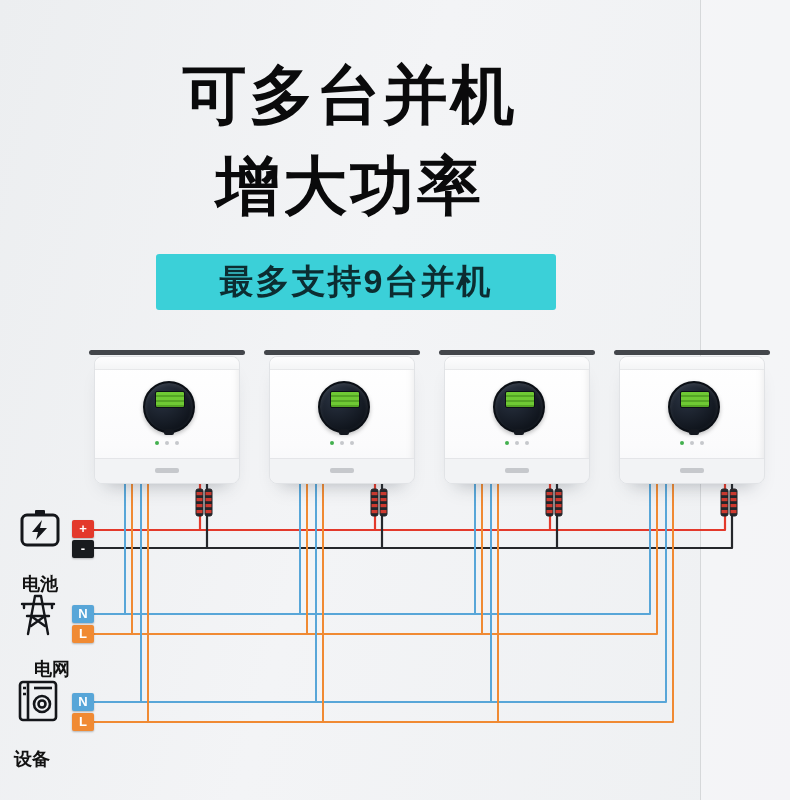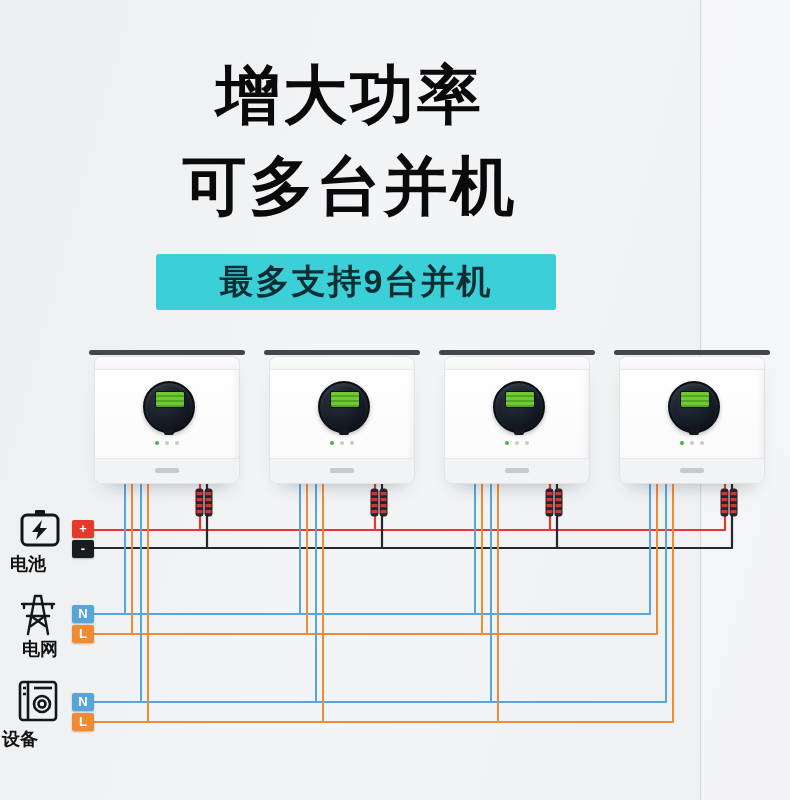--- a/index.html
+++ b/index.html
@@ -43,40 +43,40 @@
   .dial-btn{position:absolute;left:50%;margin-left:-5px;top:46px;width:10px;height:6px;background:#14181f;border-radius:2px;}
   .leds{position:absolute;left:50%;margin-left:-12px;top:84px;display:flex;gap:6px;}
   .leds i{width:4px;height:4px;border-radius:50%;background:#c6c8cc;display:block;}
   .leds i:first-child{background:#43b04e;}
   .ibase{position:absolute;left:0;right:0;bottom:0;height:24px;background:#f2f3f5;border-top:1px solid #e4e5e8;
          border-radius:0 0 8px 8px;}
   .logo{position:absolute;left:50%;margin-left:-12px;top:9px;width:24px;height:5px;background:#c6c8cc;border-radius:2px;}
 
   
   .src-icon{position:absolute;z-index:3;}
-  .src-label{position:absolute;z-index:3;width:60px;font-size:18px;font-weight:700;color:#121212;}
+  .src-label{position:absolute;z-index:3;width:60px;text-align:center;font-size:18px;font-weight:700;color:#121212;margin-top:20px;}
   .term{position:absolute;left:72px;width:22px;height:18px;z-index:3;border-radius:2px;
         color:#fff;font-size:13px;font-weight:700;line-height:18px;text-align:center;
         box-shadow:0 1px 2px rgba(0,0,0,.25);}
   .t-red{background:#e3392b;}
   .t-black{background:#191b1e;}
   .t-blue{background:#58a6d8;}
   .t-orange{background:#f08a33;}
 </style>
 </head>
 <body>
 
 <div class="stage">
 
   <div class="wall-shade"></div>
   <div class="wall-line"></div>
 
   <h1 class="title">
+    <span>可多台并机</span>
     <span>增大功率</span>
-    <span>可多台并机</span>
   </h1>
 
   <div class="banner">
     <span>最多支持9台并机</span>
   </div>
 
   <svg class="wires" width="790" height="800" viewBox="0 0 790 800">
     <defs>
       <pattern id="plugStripes" width="4" height="6" patternUnits="userSpaceOnUse">
         <rect width="4" height="6" fill="#cf3a2f"></rect>

